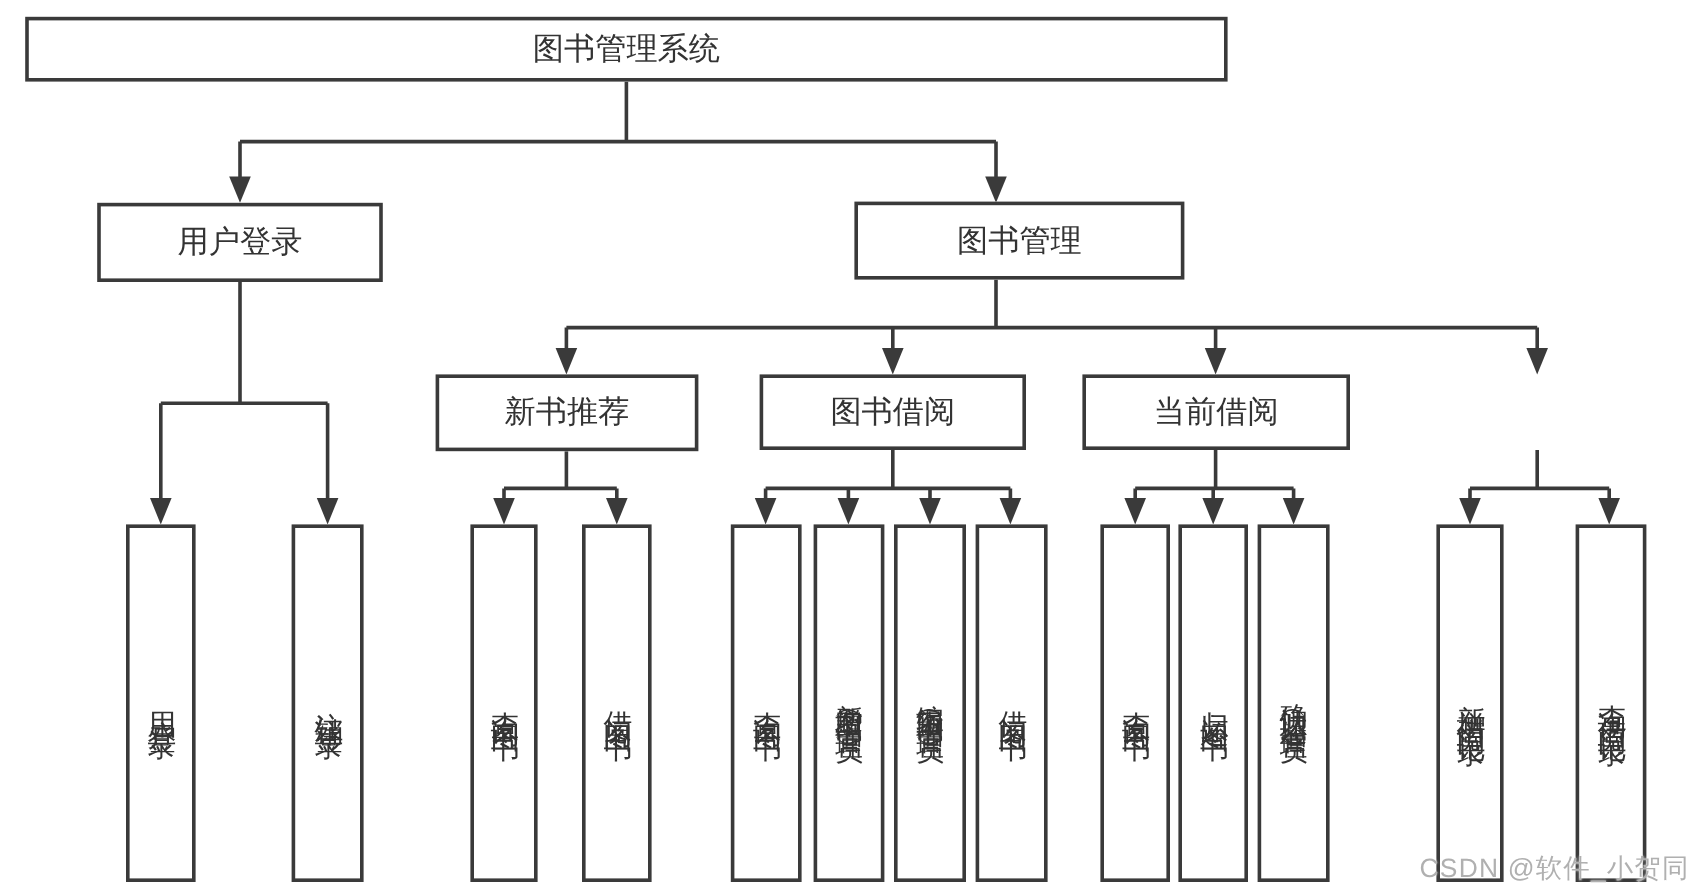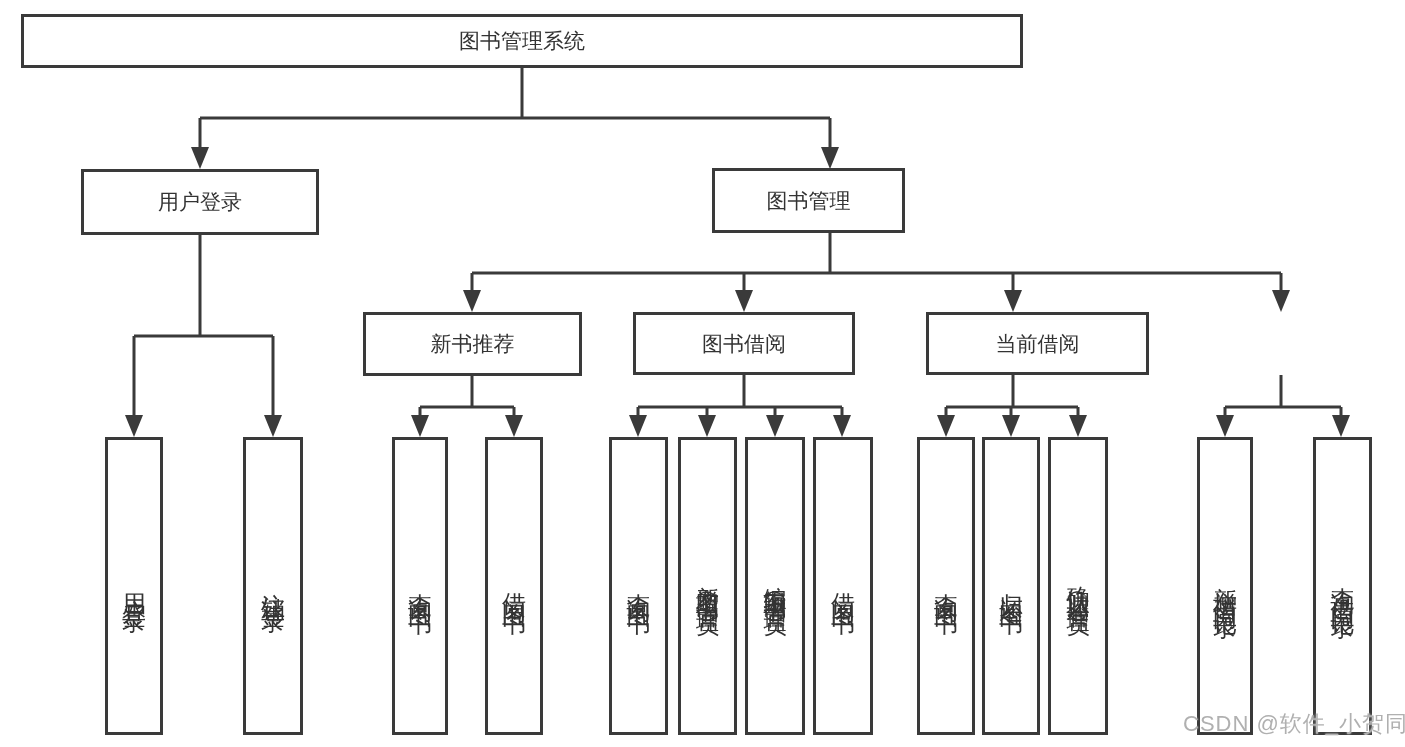--- a/index.html
+++ b/index.html
@@ -8,21 +8,21 @@
     font-family:"Liberation Sans","DejaVu Sans",sans-serif; overflow:hidden;
   }
   svg.wires { position:absolute; left:0; top:0; width:1405px; height:747px; pointer-events:none; }
   svg.wires path { stroke:#3a3a3a; stroke-width:3; fill:none; }
   svg.wires polygon { fill:#3a3a3a; stroke:none; }
   .box {
     position:absolute; box-sizing:border-box; border:3px solid #3a3a3a;
     background:#ffffff; color:#333333; display:flex; align-items:center; justify-content:center;
     text-align:center;
   }
-  .h { font-size:21px; line-height:1.2; white-space:nowrap; }
+  .h { font-size:26px; line-height:1.2; white-space:nowrap; }
   .v {
     writing-mode:vertical-rl; text-orientation:mixed;
     font-size:24px; letter-spacing:6px; line-height:1.0;
   }
   .v.long { font-size:23px; letter-spacing:4px; }
   .watermark {
     position:absolute; left:1183px; top:709px; z-index:5;
     font-size:22px; color:#b0b0b0; letter-spacing:1px; white-space:nowrap;
     text-shadow:0 0 2px #ffffff;
   }
@@ -78,25 +78,25 @@
     <path d="M1281,375 V407 M1225,407 H1341 M1225,407 V417 M1341,407 V417"></path>
     <g>
       <polygon points="1216,415 1234,415 1225,437"></polygon>
       <polygon points="1332,415 1350,415 1341,437"></polygon>
     </g>
   </svg>
 
   <div class="box h" style="left:21px; top:14px; width:1002px; height:54px;">图书管理系统</div>
 
   <div class="box h" style="left:81px; top:169px; width:238px; height:66px;">用户登录</div>
-  <div class="box h" style="left:712px; top:168px; width:193px; height:65px;">图书管理</div>
+  <div class="box h" style="left:712px; top:168px; width:275px; height:65px;">图书管理</div>
 
   <div class="box h" style="left:363px; top:312px; width:219px; height:64px;text-align:center;">新书推荐</div>
   <div class="box h" style="left:633px; top:312px; width:222px; height:63px;">图书借阅</div>
-  <div class="box h" style="left:902px; top:312px; width:223px; height:63px;margin-left:24px;">当前借阅</div>
+  <div class="box h" style="left:902px; top:312px; width:223px; height:63px;">当前借阅</div>
 
   <div class="box v" style="left:105px; top:437px; width:58px; height:298px;">用户登录</div>
   <div class="box v" style="left:243px; top:437px; width:60px; height:298px;">注销登录</div>
 
   <div class="box v" style="left:392px; top:437px; width:56px; height:298px;">查询图书</div>
   <div class="box v" style="left:485px; top:437px; width:58px; height:298px;">借阅图书</div>
 
   <div class="box v" style="left:609px; top:437px; width:59px; height:298px;">查询图书</div>
   <div class="box v long" style="left:678px; top:437px; width:59px; height:298px;">新增图书（管理员）</div>
   <div class="box v long" style="left:745px; top:437px; width:60px; height:298px;">编辑图书（管理员）</div>

